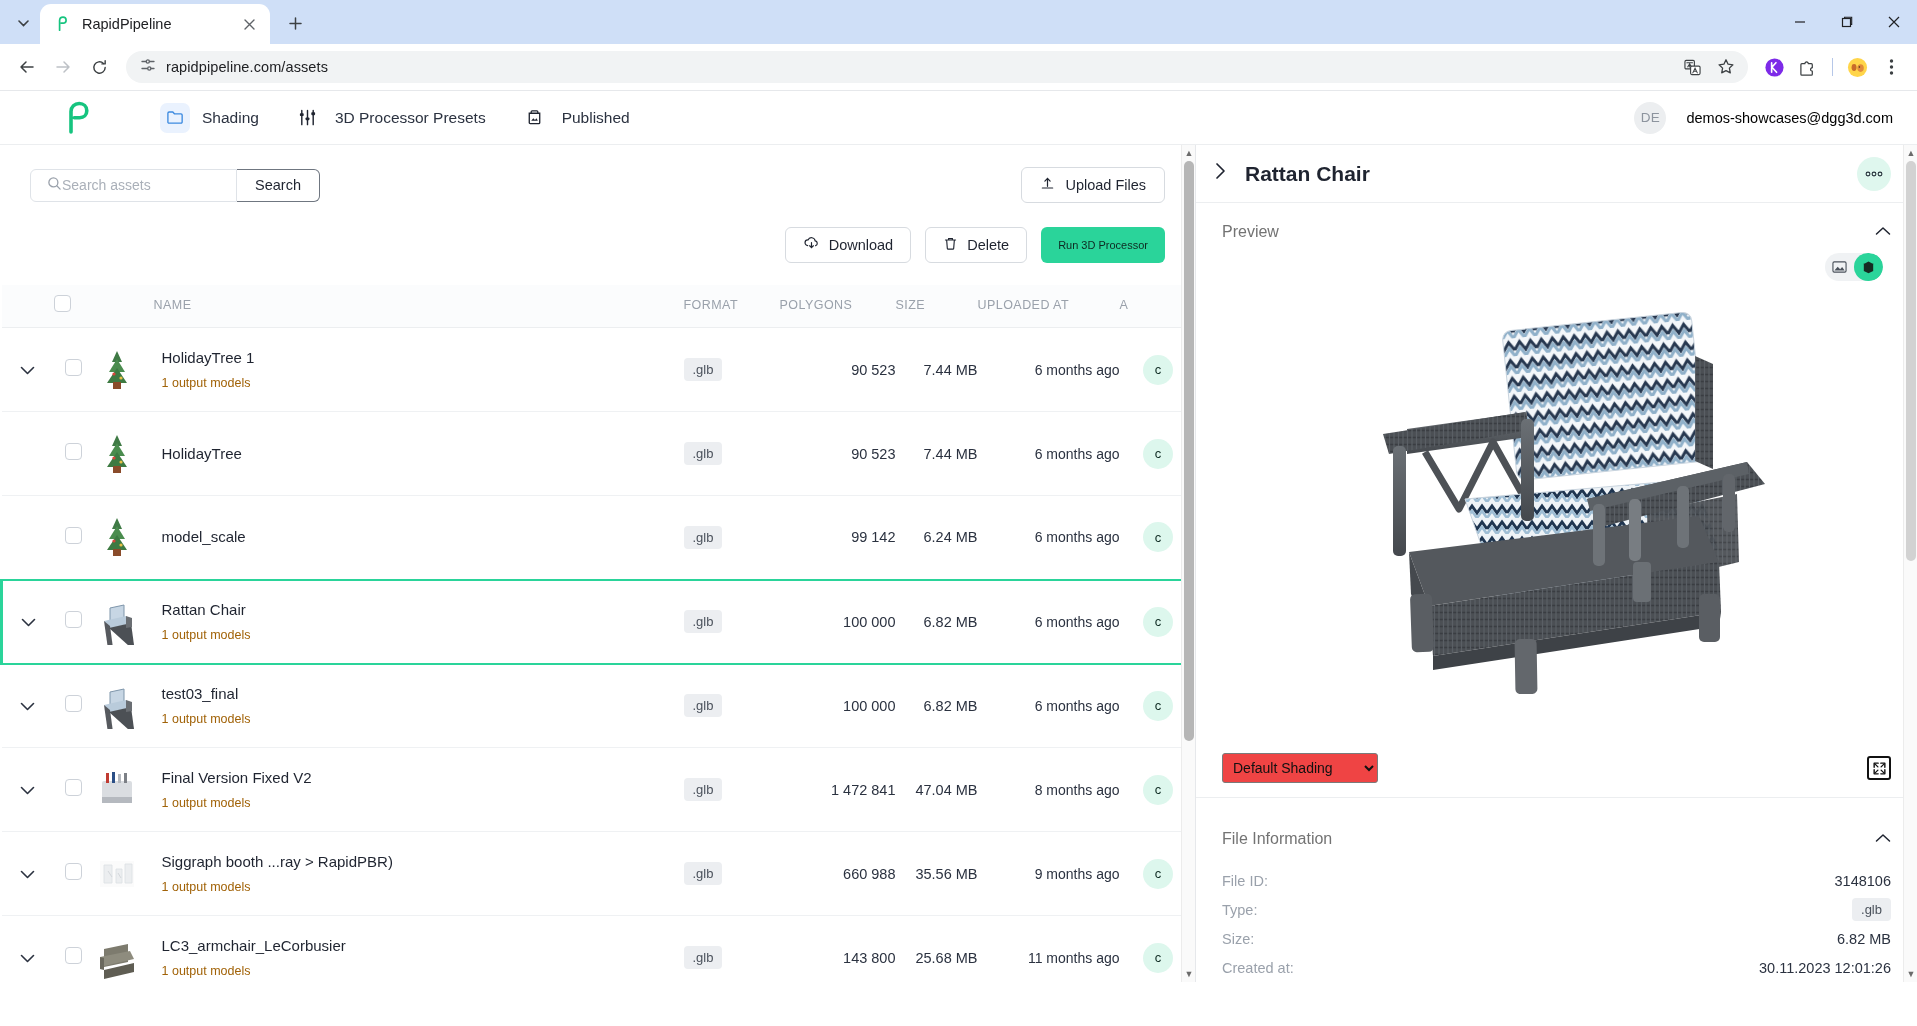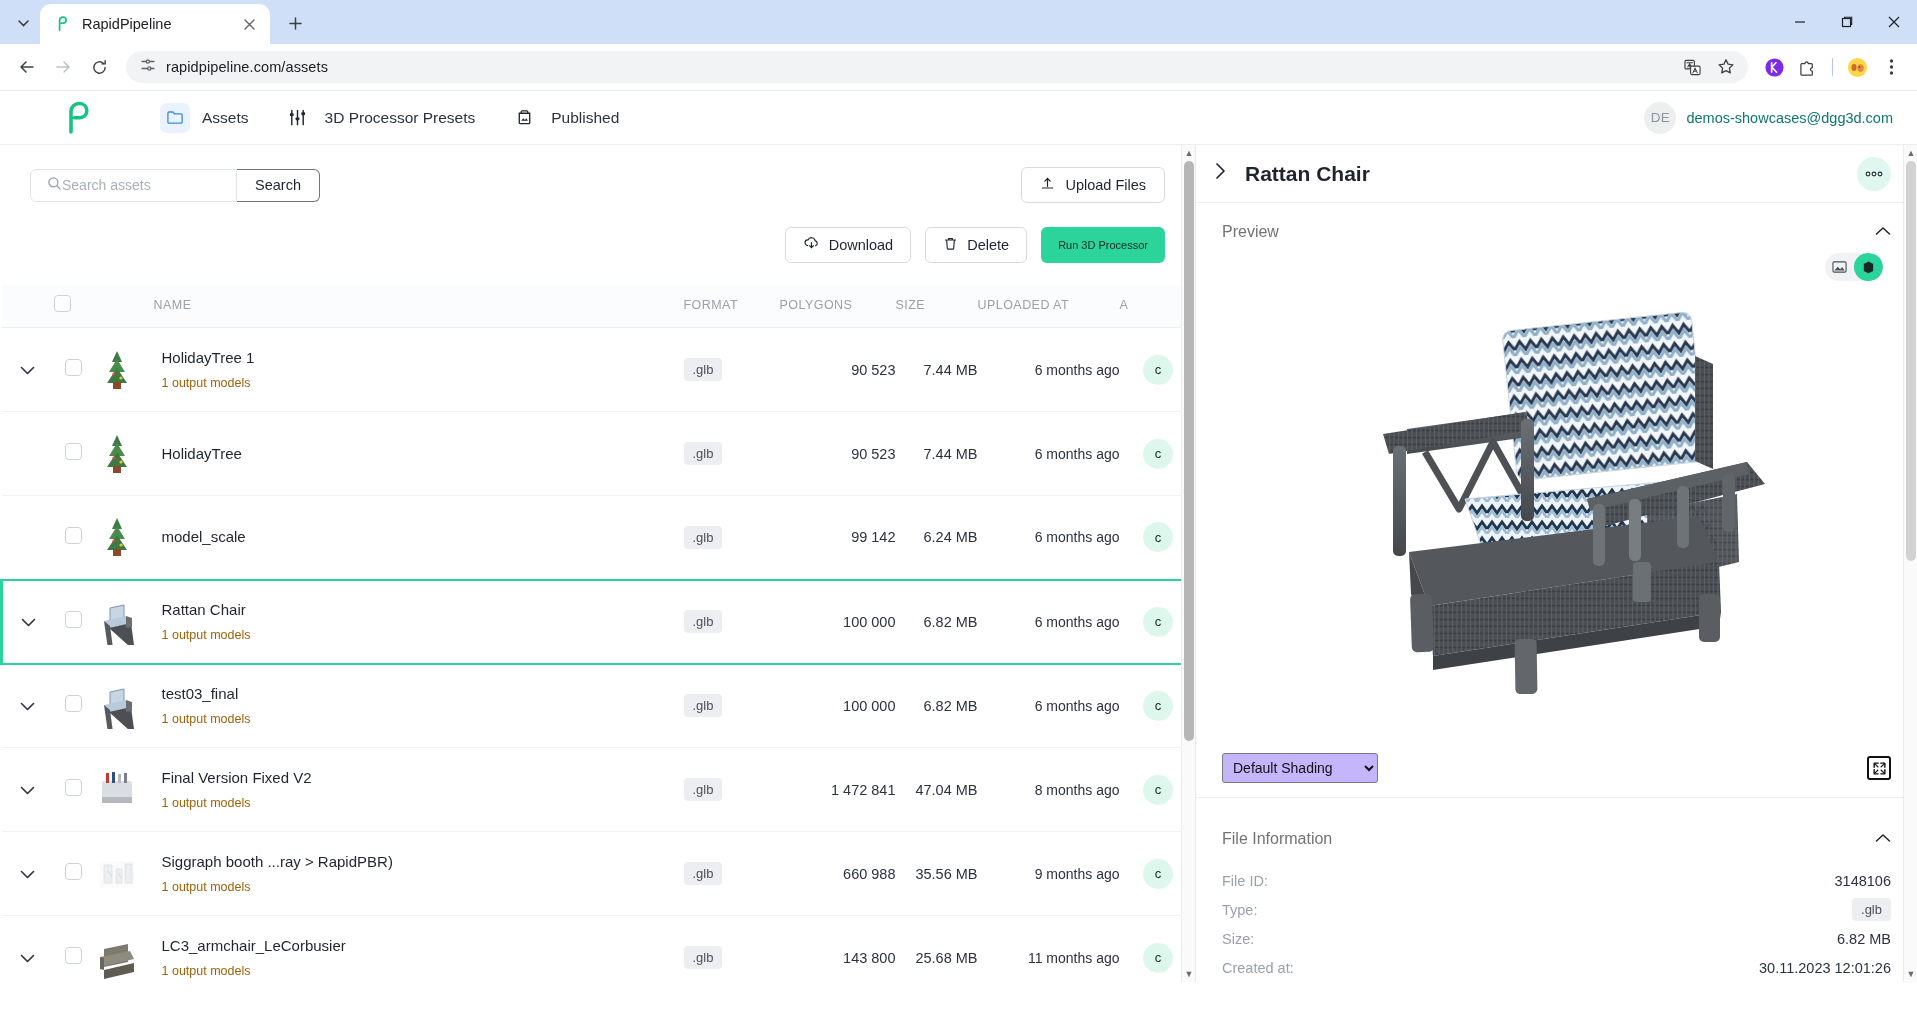--- a/index.html
+++ b/index.html
@@ -63,26 +63,26 @@
   }
   .brand { width: 110px; display: flex; align-items: center; justify-content: center; }
   .nav { display: flex; align-items: center; gap: 34px; margin-left: 26px; }
   .nav-item { display: flex; align-items: center; gap: 12px; }
   .nav-ico {
     width: 30px; height: 30px; border-radius: 7px; display:flex; align-items:center; justify-content:center;
   }
   .nav-ico.active { background: #eaf2fe; color: #3c8ae0; }
   .nav-ico.plain { color: #1f2430; }
   .nav-label { font-size: 15.5px; color: #2b3240; }
-  .header-right { margin-left: auto; display: flex; align-items: center; gap: 10px; }
+  .header-right { margin-left: auto; display: flex; align-items: center; gap: 20px; }
   .avatar {
     width: 32px; height: 32px; border-radius: 16px; background: #eceef0; color: #8d949e;
     font-size: 13.5px; display:flex; align-items:center; justify-content:center; letter-spacing:.4px;
   }
-  .user-email { font-size: 14.5px; color: #0f766e; }
+  .user-email { font-size: 14.5px; color: #000000; }
 
   .body-split { flex: 1; display: flex; min-height: 0; }
 
   
   .left-pane { width: 1195px; flex: 0 0 1195px; background: #ffffff; position: relative; overflow: hidden; }
   .left-scroll { position: absolute; inset: 0; overflow: hidden; }
   .controls { padding: 22px 30px 0 30px; }
   .controls-row1 { display: flex; align-items: center; }
   .search-wrap { display: flex; align-items: center; }
   .search-box {
@@ -184,21 +184,21 @@
     position: absolute; right: 34px; top: 4px; height: 28px; width: 58px; border-radius: 14px;
     background: #f0f2f4; display: flex; align-items: center; overflow: hidden;
   }
   .vt-half { width: 29px; height: 28px; display: flex; align-items: center; justify-content: center; }
   .vt-half.on { background: #2ad49a; border-radius: 14px; }
   .chair-stage { position: absolute; left: 0; right: 0; top: 30px; height: 430px;
     display: flex; align-items: center; justify-content: center; }
   .viewer-bottom { position: absolute; left: 26px; right: 26px; bottom: 14px;
     display: flex; align-items: center; }
   .shading-select {
-    width: 156px; height: 30px; border: 1px solid #7a7a7a; border-radius: 3px; background: #c4b5fd;
+    width: 156px; height: 30px; border: 1px solid #7a7a7a; border-radius: 3px; background: #ef4444;
     font-size: 14px; color: #111; font-family: "Liberation Sans", sans-serif; padding: 0 6px;
   }
   .fs-btn { margin-left: auto; width: 24px; height: 24px; border: 2px solid #111; border-radius: 3px;
     display:flex; align-items:center; justify-content:center; }
 
   .fi-sec { border-top: 1px solid #eceef0; padding-top: 12px; }
   .fi-rows { padding: 10px 26px 0 26px; }
   .fi-row { display: flex; align-items: center; height: 29px; }
   .fi-label { font-size: 14.5px; color: #9aa1ab; }
   .fi-value { margin-left: auto; font-size: 14.5px; color: #2b3240; }
@@ -336,21 +336,21 @@
             <path d="M11 33V12.5C11 7.8 14.6 4.5 19.2 4.5c4.4 0 7.6 3 7.6 7.2 0 4.1-3 7-7.1 7h-5.4" stroke="#16c47f" stroke-width="3.6" fill="none" stroke-linecap="round"></path>
           </svg>
       </div>
       <div class="nav">
         <div class="nav-item">
           <span class="nav-ico active">
             <svg width="19" height="19" viewBox="0 0 20 20">
                 <path d="M2 5.4a1.2 1.2 0 0 1 1.2-1.2h4l1.6 1.9h7a1.2 1.2 0 0 1 1.2 1.2v7.3A1.2 1.2 0 0 1 15.8 16H3.2A1.2 1.2 0 0 1 2 14.7z" stroke="#3c8ae0" stroke-width="1.4" fill="none" stroke-linejoin="round"></path>
               </svg>
           </span>
-          <span class="nav-label">Assets</span>
+          <span class="nav-label">Shading</span>
         </div>
         <div class="nav-item">
           <span class="nav-ico plain">
             <svg width="19" height="19" viewBox="0 0 20 20">
                 <path d="M4 2.5v15M10 2.5v15M16 2.5v15" stroke="#1f2430" stroke-width="1.5" stroke-linecap="round"></path>
                 <rect x="2" y="5.5" width="4" height="3" rx=".8" fill="#1f2430"></rect>
                 <rect x="8" y="10" width="4" height="3" rx=".8" fill="#1f2430"></rect>
                 <rect x="14" y="4.5" width="4" height="3" rx=".8" fill="#1f2430"></rect>
               </svg>
           </span>

